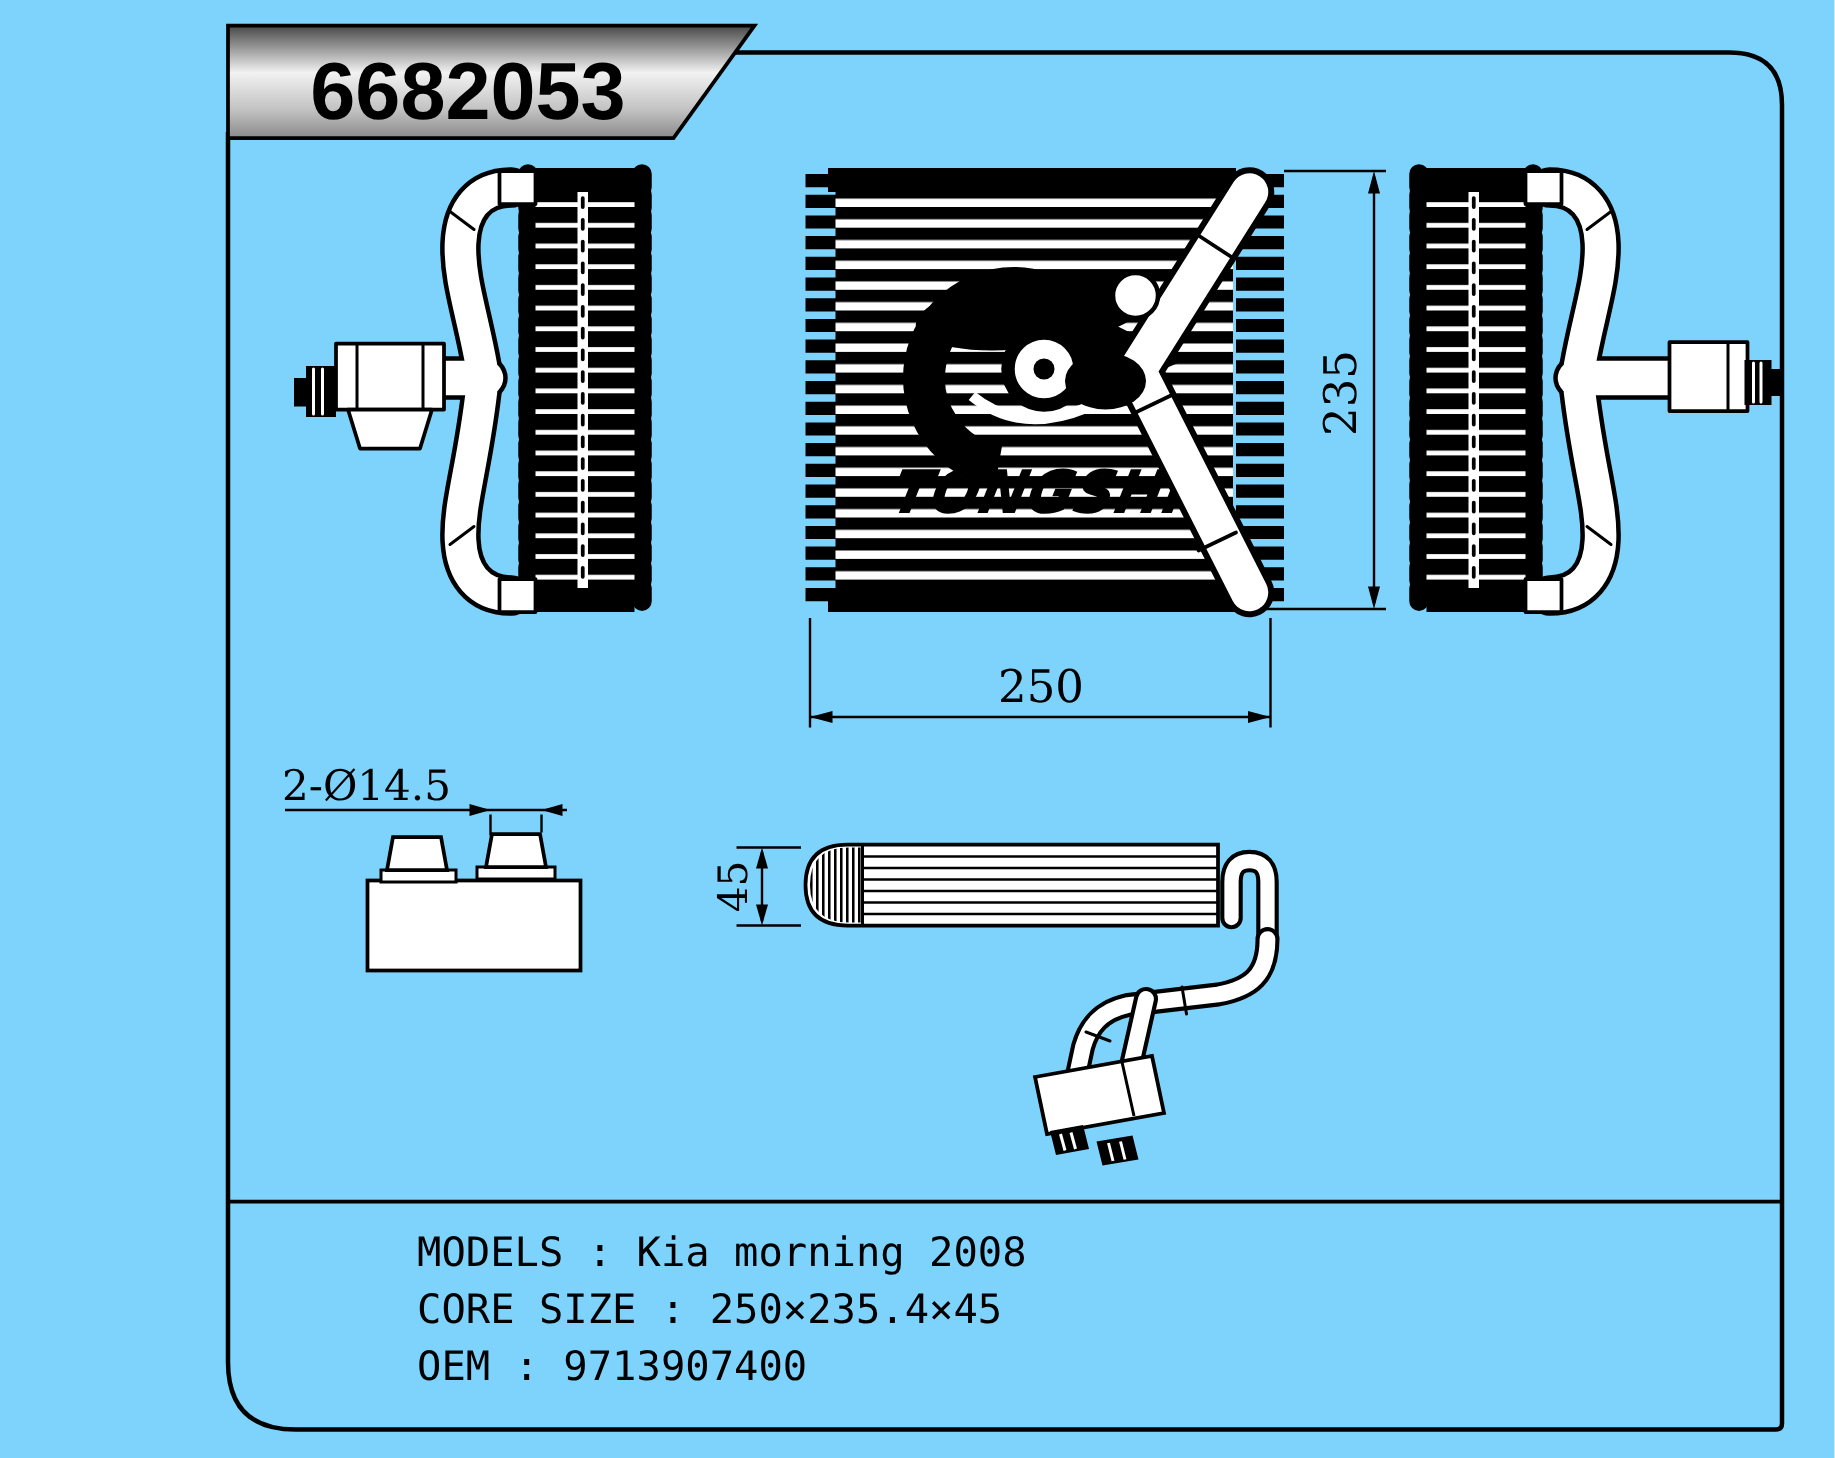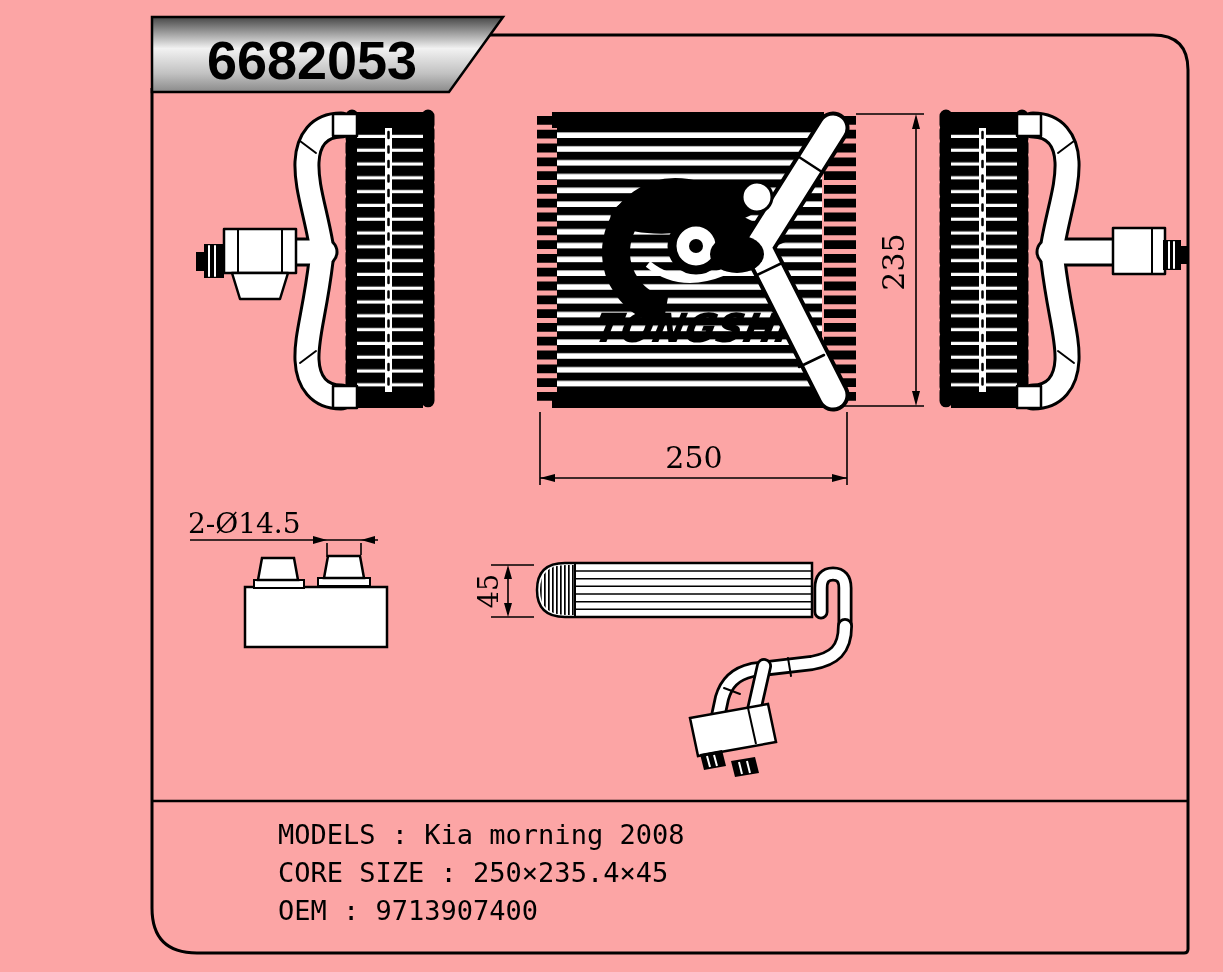--- a/index.html
+++ b/index.html
@@ -1,16 +1,16 @@
 <!DOCTYPE html>
 <html><head>
 <meta charset="utf-8">
 <style>
   html,body{margin:0;padding:0;background:#fff;}
-  .page{position:relative;width:1223px;height:972px;background:#fca5a5;overflow:hidden;
+  .page{position:relative;width:1223px;height:972px;background:#7dd3fc;overflow:hidden;
         font-family:"Liberation Sans",sans-serif;}
   svg{position:absolute;left:0;top:0;}
   text{fill:#000;}
   .dim-text{font-family:"DejaVu Serif","Liberation Serif",serif;}
   .spec-text{font-family:"DejaVu Sans Mono","Liberation Mono",monospace;font-size:27px;}
   .part-no{font-family:"Liberation Sans",sans-serif;font-weight:bold;font-size:54px;}
   .wm-text{font-family:"DejaVu Sans","Liberation Sans",sans-serif;font-weight:bold;font-style:italic;}
 </style>
 </head>
 <body>

